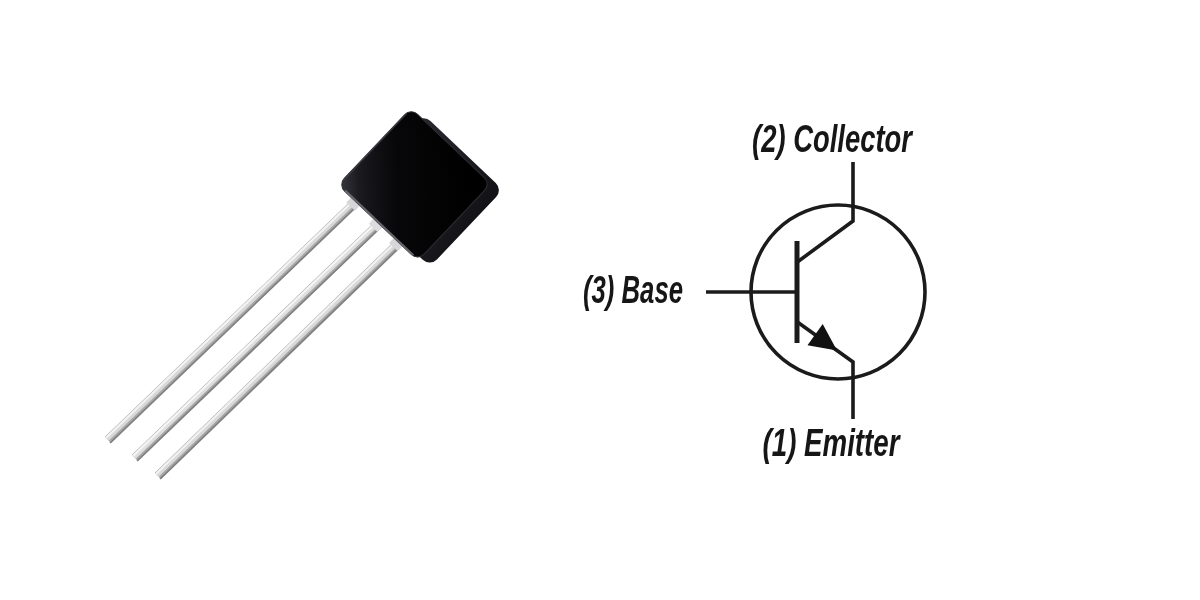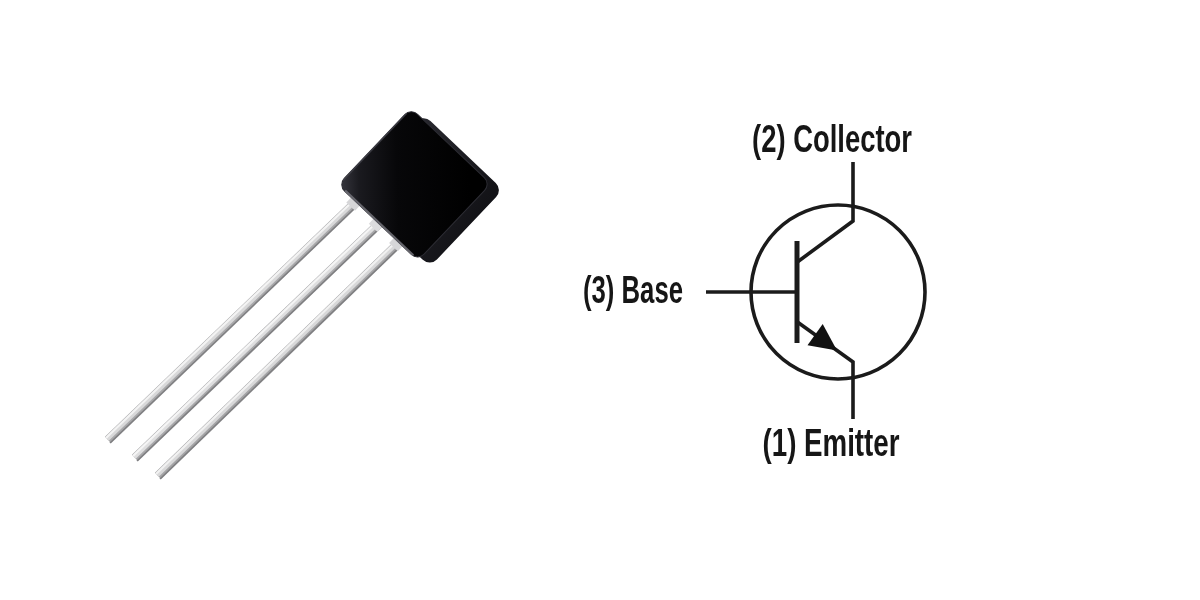--- a/index.html
+++ b/index.html
@@ -3,20 +3,21 @@
 <meta charset="utf-8">
 <style>
   html, body { margin: 0; padding: 0; background: #ffffff; }
   .canvas {
     position: relative;
     width: 1200px;
     height: 600px;
     background: #ffffff;
     overflow: hidden;
     font-family: "Liberation Sans", sans-serif;
+    font-style: italic;
   }
   .canvas svg { position: absolute; top: 0; display: block; }
   #photo-svg { left: 0; }
   #schematic-svg { left: 560px; }
   .pin-label {
     font-family: "Liberation Sans", sans-serif;
     font-weight: 700;
     fill: #161616;
   }
 </style>

